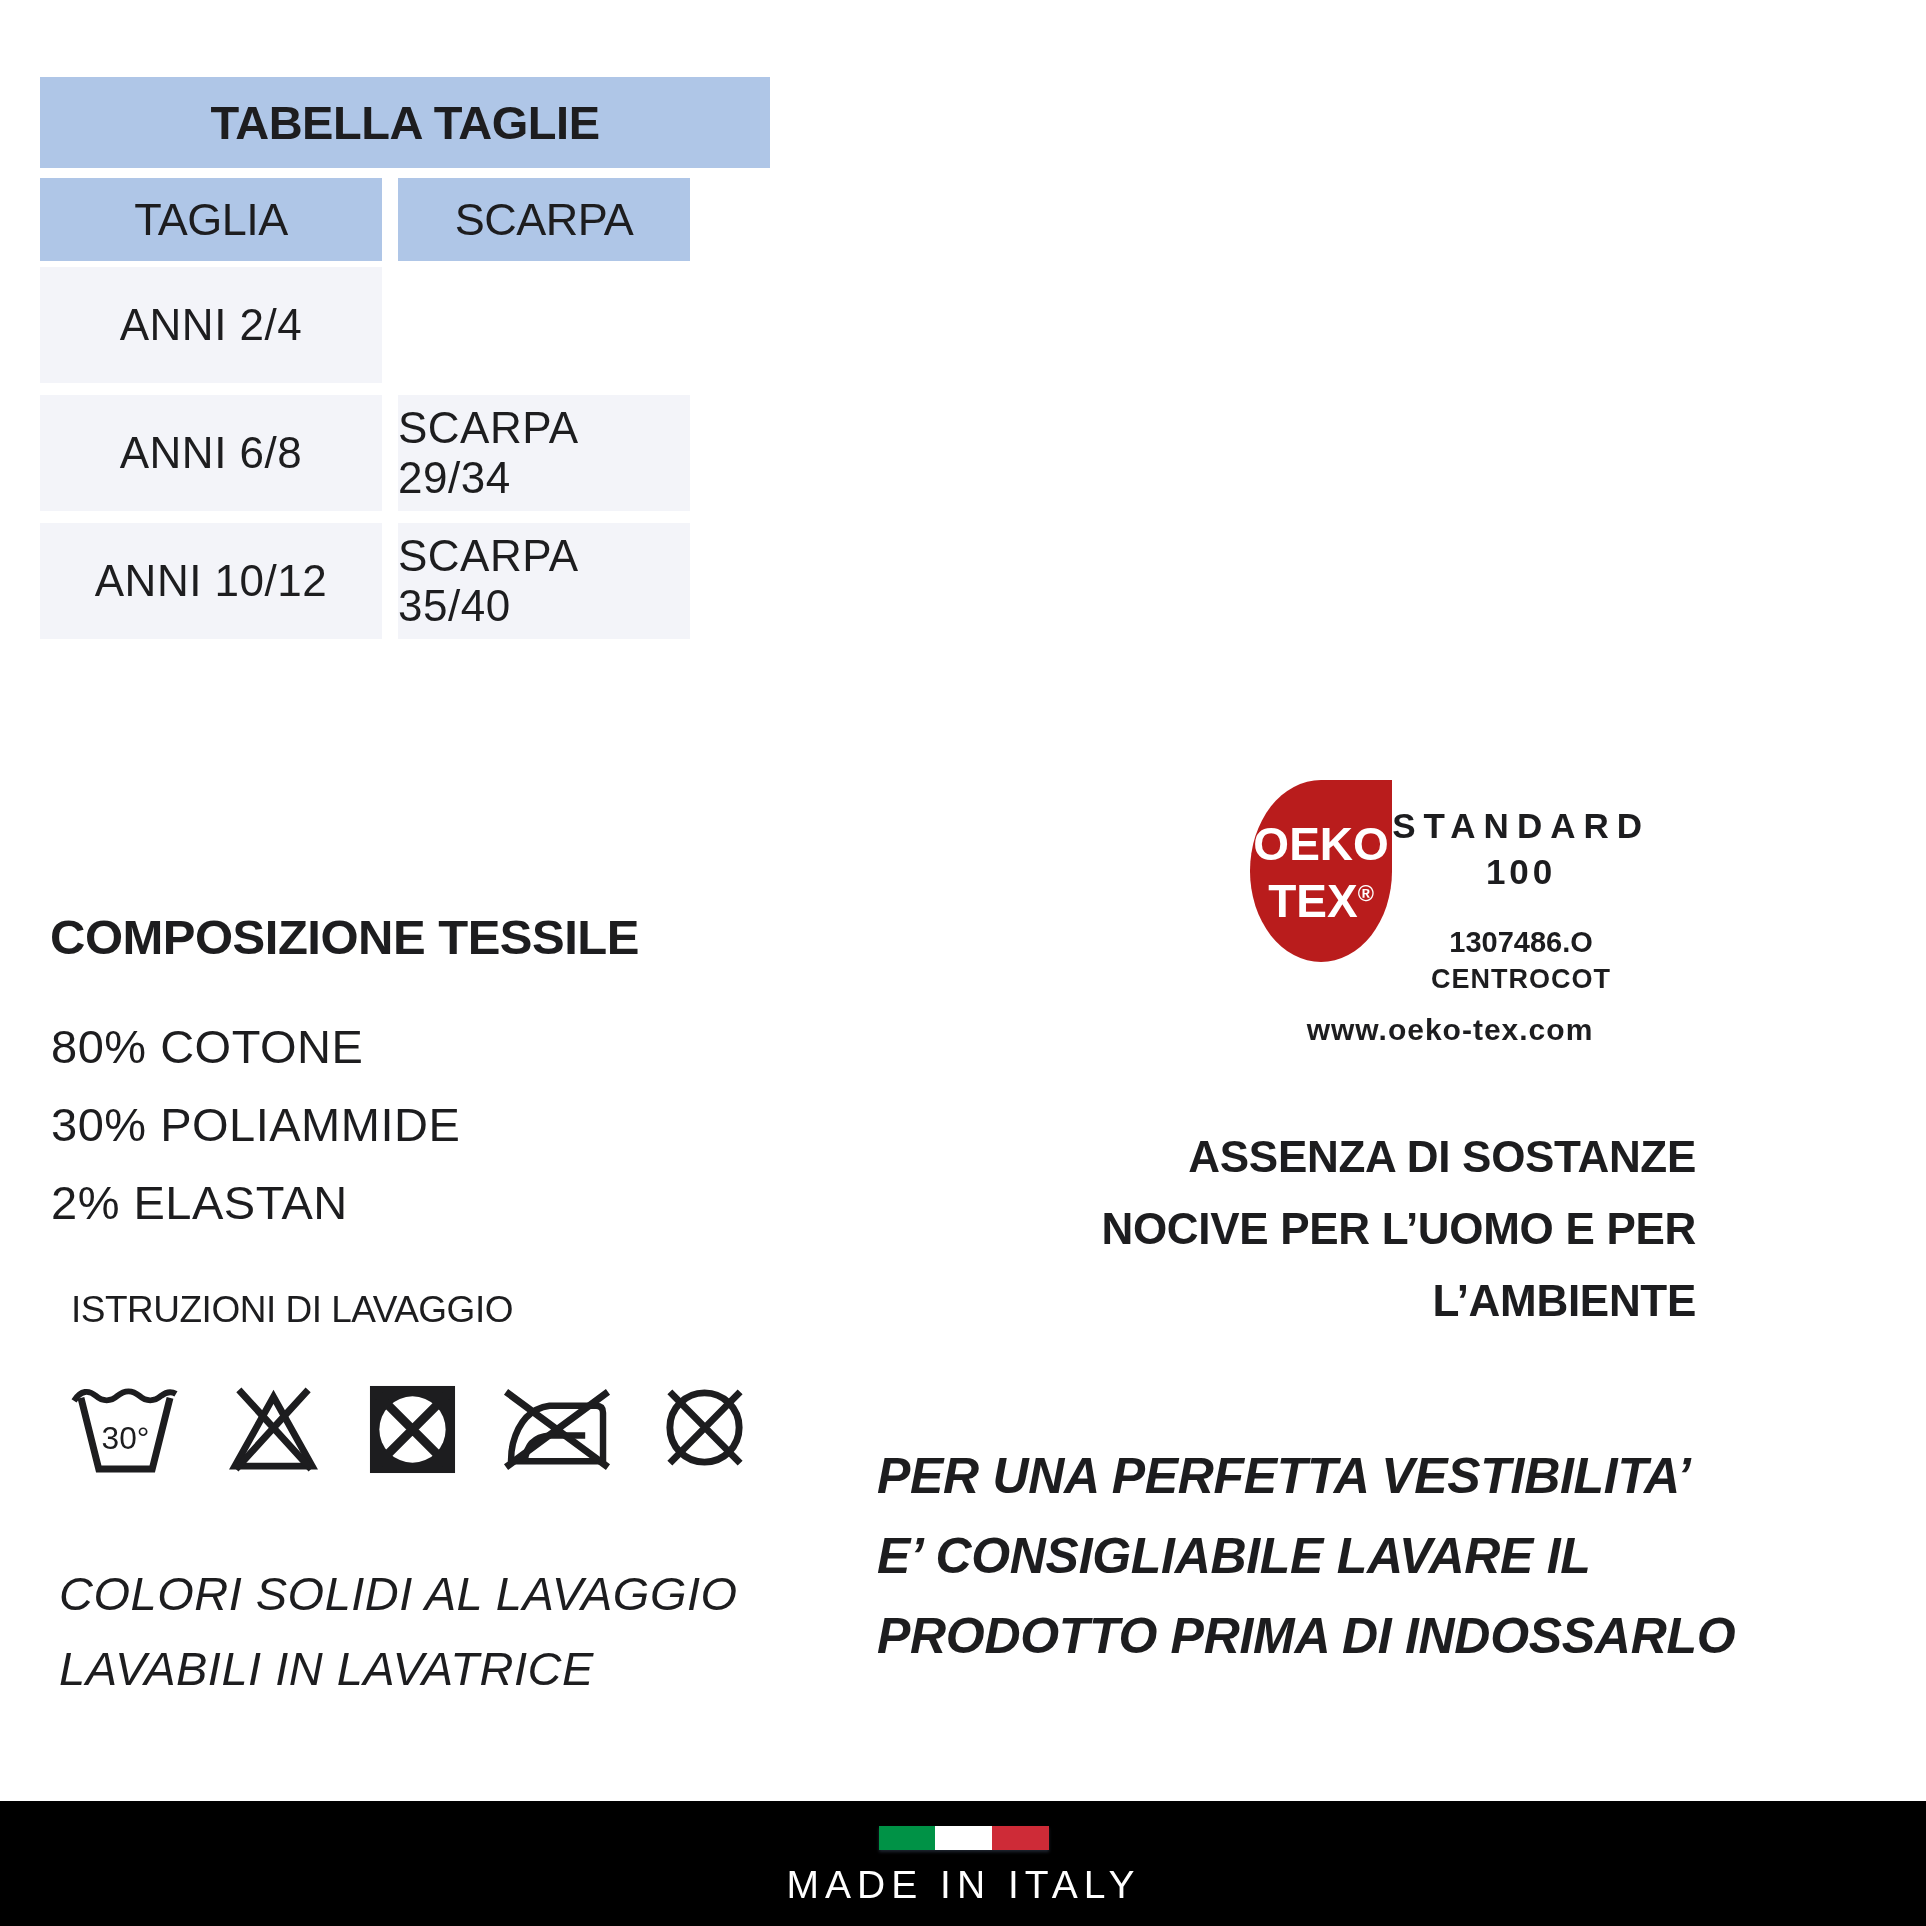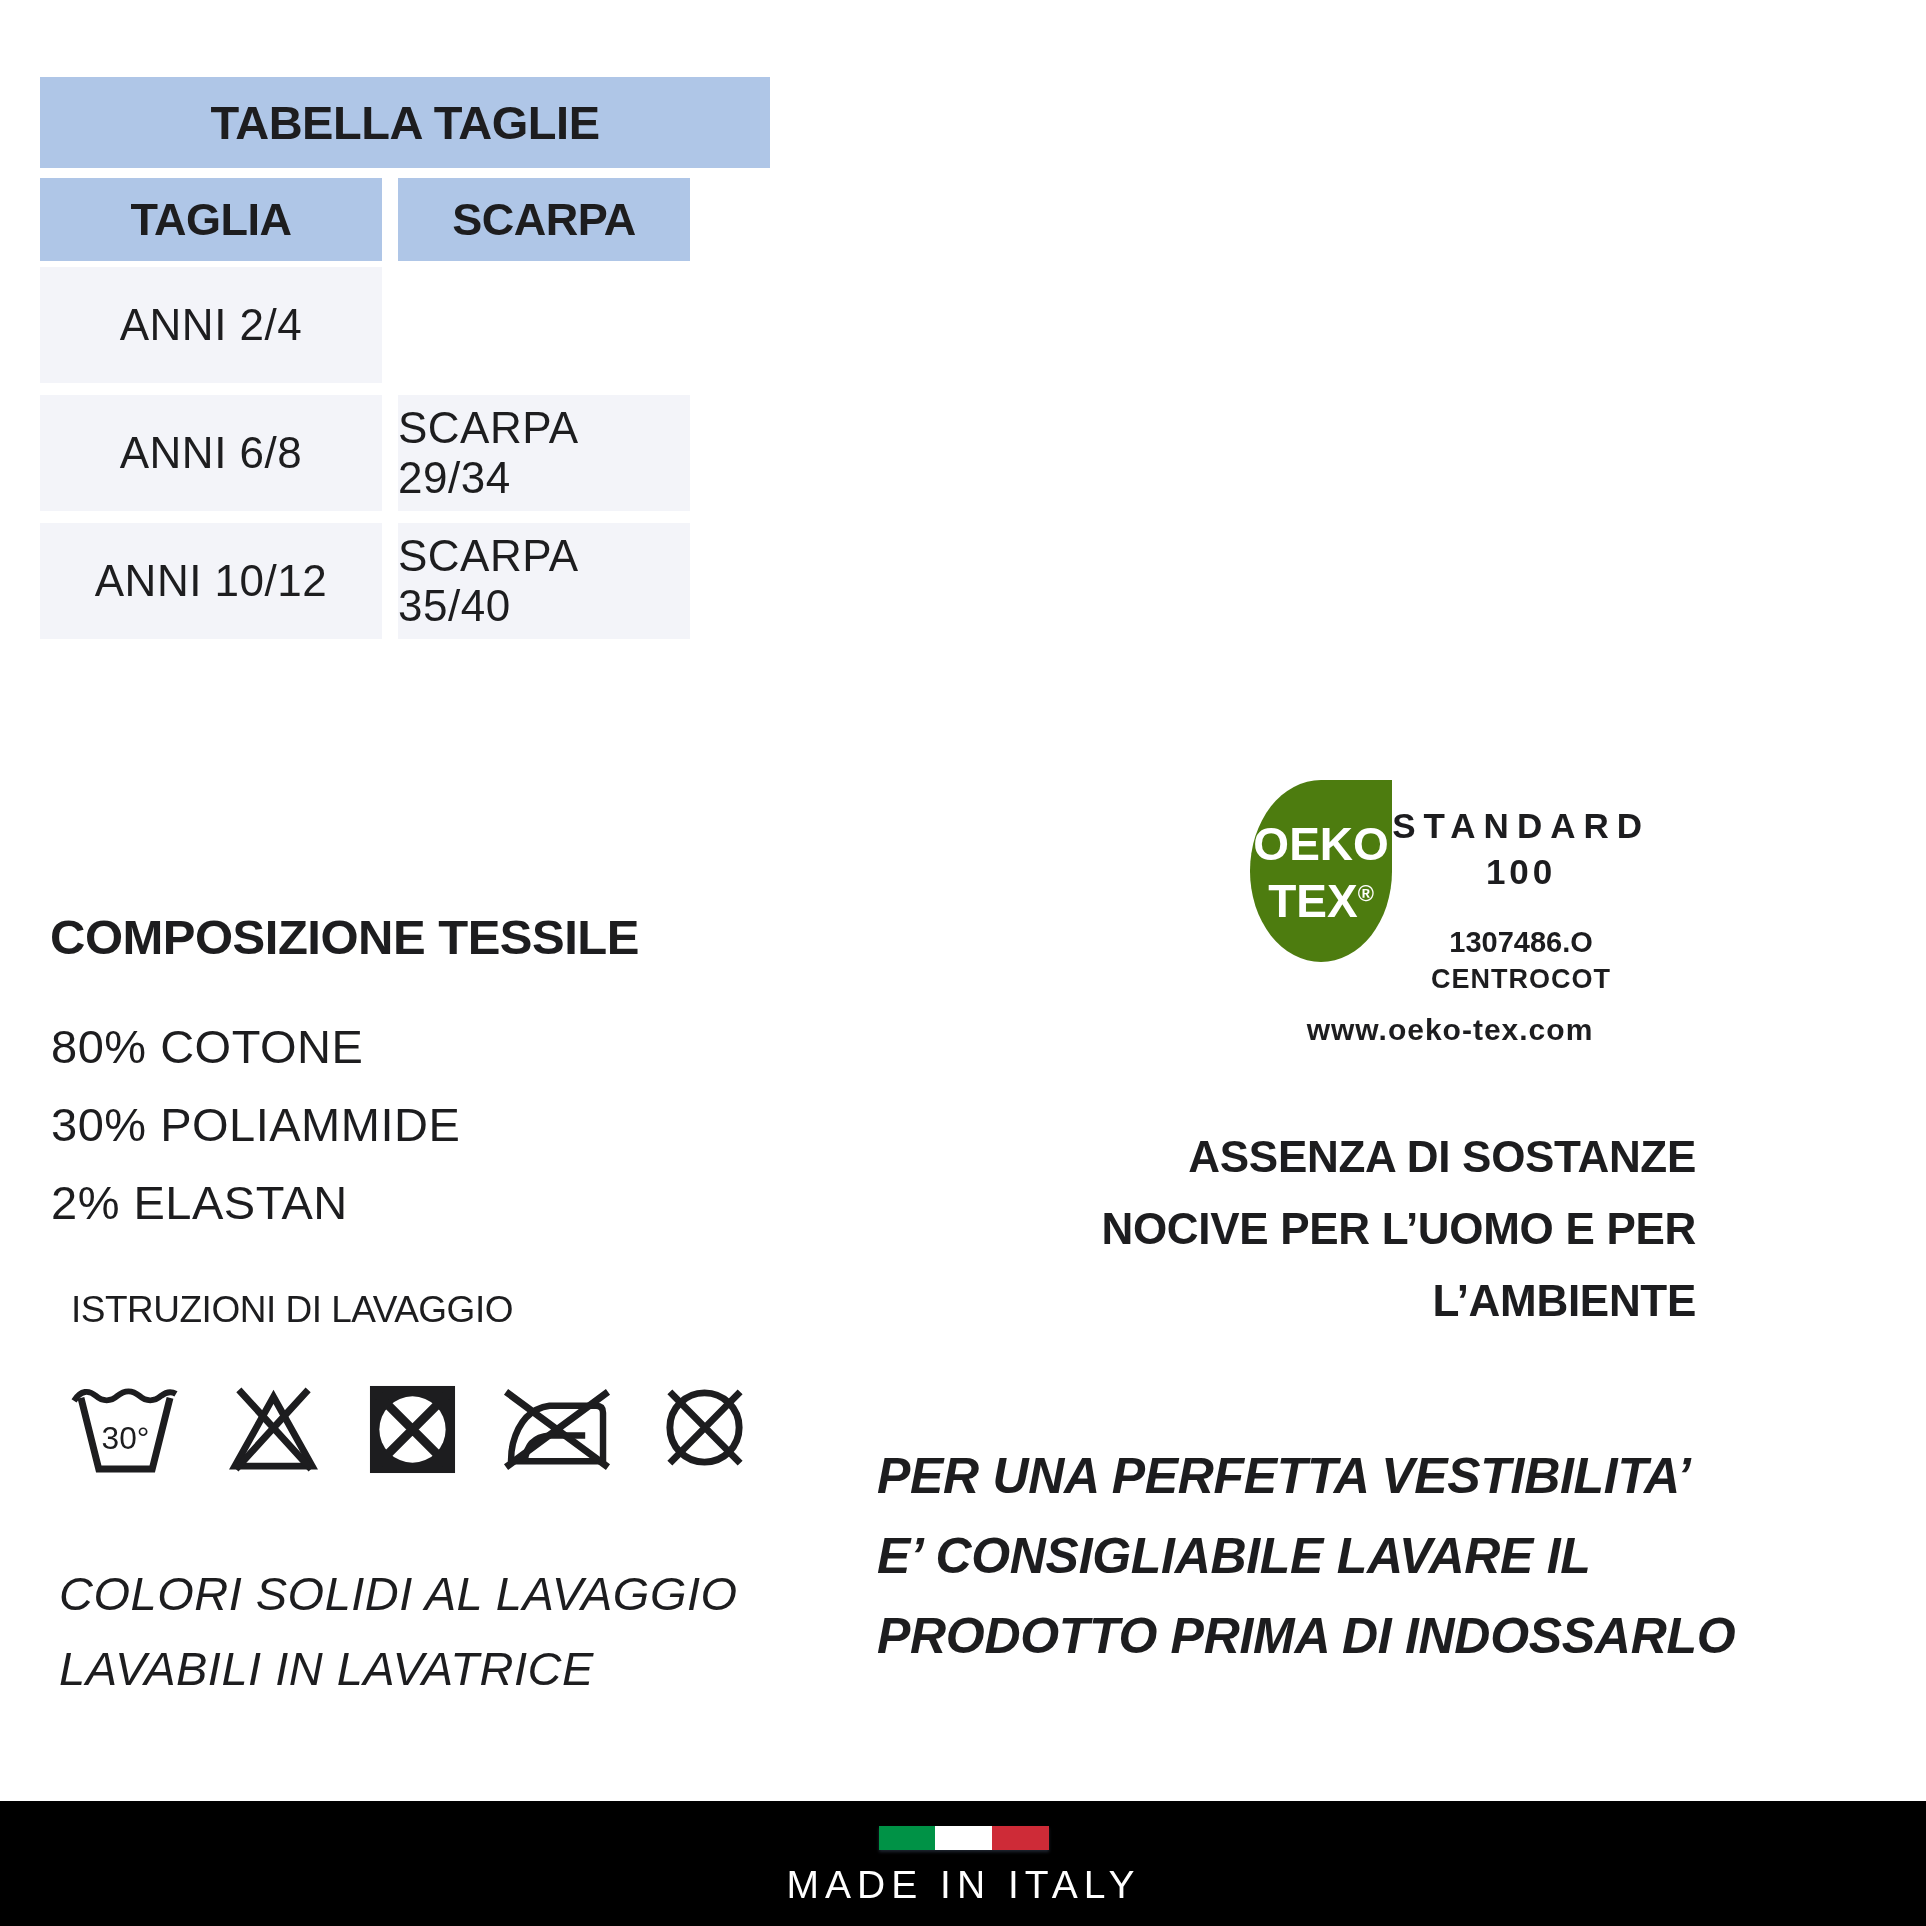--- a/index.html
+++ b/index.html
@@ -19,21 +19,21 @@
     display:flex; align-items:center; justify-content:center;
     font-size:47px; font-weight:700; letter-spacing:-0.5px;
   }
   .tbl-row { display:flex; gap:16px; }
   .head-row { margin-top:10px; }
   .data-row { margin-top:12px; }
   .data-row.first { margin-top:6px; }
   .cell { display:flex; align-items:center; justify-content:center; }
   .c1 { width:342px; }
   .c2 { width:292px; }
-  .head { height:83px; background:#afc6e7; font-size:45px; font-weight:700; letter-spacing:-0.5px; }
+  .head { height:83px; background:#afc6e7; font-size:45px; font-weight:400; letter-spacing:-0.5px; }
   .data { height:116px; background:#f3f4f9; font-size:44px; font-weight:400; letter-spacing:0.5px; }
 
   
   .comp-heading {
     position:absolute; left:50px; top:909px;
     font-size:49px; font-weight:700; letter-spacing:-0.5px;
   }
   .comp-list {
     position:absolute; left:51px; top:1008px;
     list-style:none; font-size:47px; font-weight:400;
@@ -51,21 +51,21 @@
   .wash-notes {
     position:absolute; left:59px; top:1556px;
     font-size:47px; font-style:italic; font-weight:400;
     line-height:75px; letter-spacing:0.5px;
   }
 
   
   .oeko { position:absolute; left:1250px; top:780px; width:400px; }
   .oeko-top { display:flex; }
   .oeko-drop {
-    width:176px; height:182px; background:#4d7c0f;
+    width:176px; height:182px; background:#b91c1c;
     border-radius:50% 0 50% 50%;
     color:#ffffff; display:flex; flex-direction:column;
     align-items:center; justify-content:center;
     font-weight:700; font-size:46px; line-height:50px; padding-top:4px;
   }
   .oeko-drop .reg { font-size:22px; vertical-align:super; font-weight:700; }
   .oeko-side { flex:1; text-align:center; padding-top:26px; }
   .std  { font-size:35px; font-weight:700; letter-spacing:8px; }
   .std100 { font-size:35px; font-weight:700; letter-spacing:4px; margin-top:6px; }
   .certnum { margin-top:34px; font-size:29px; font-weight:700; }

